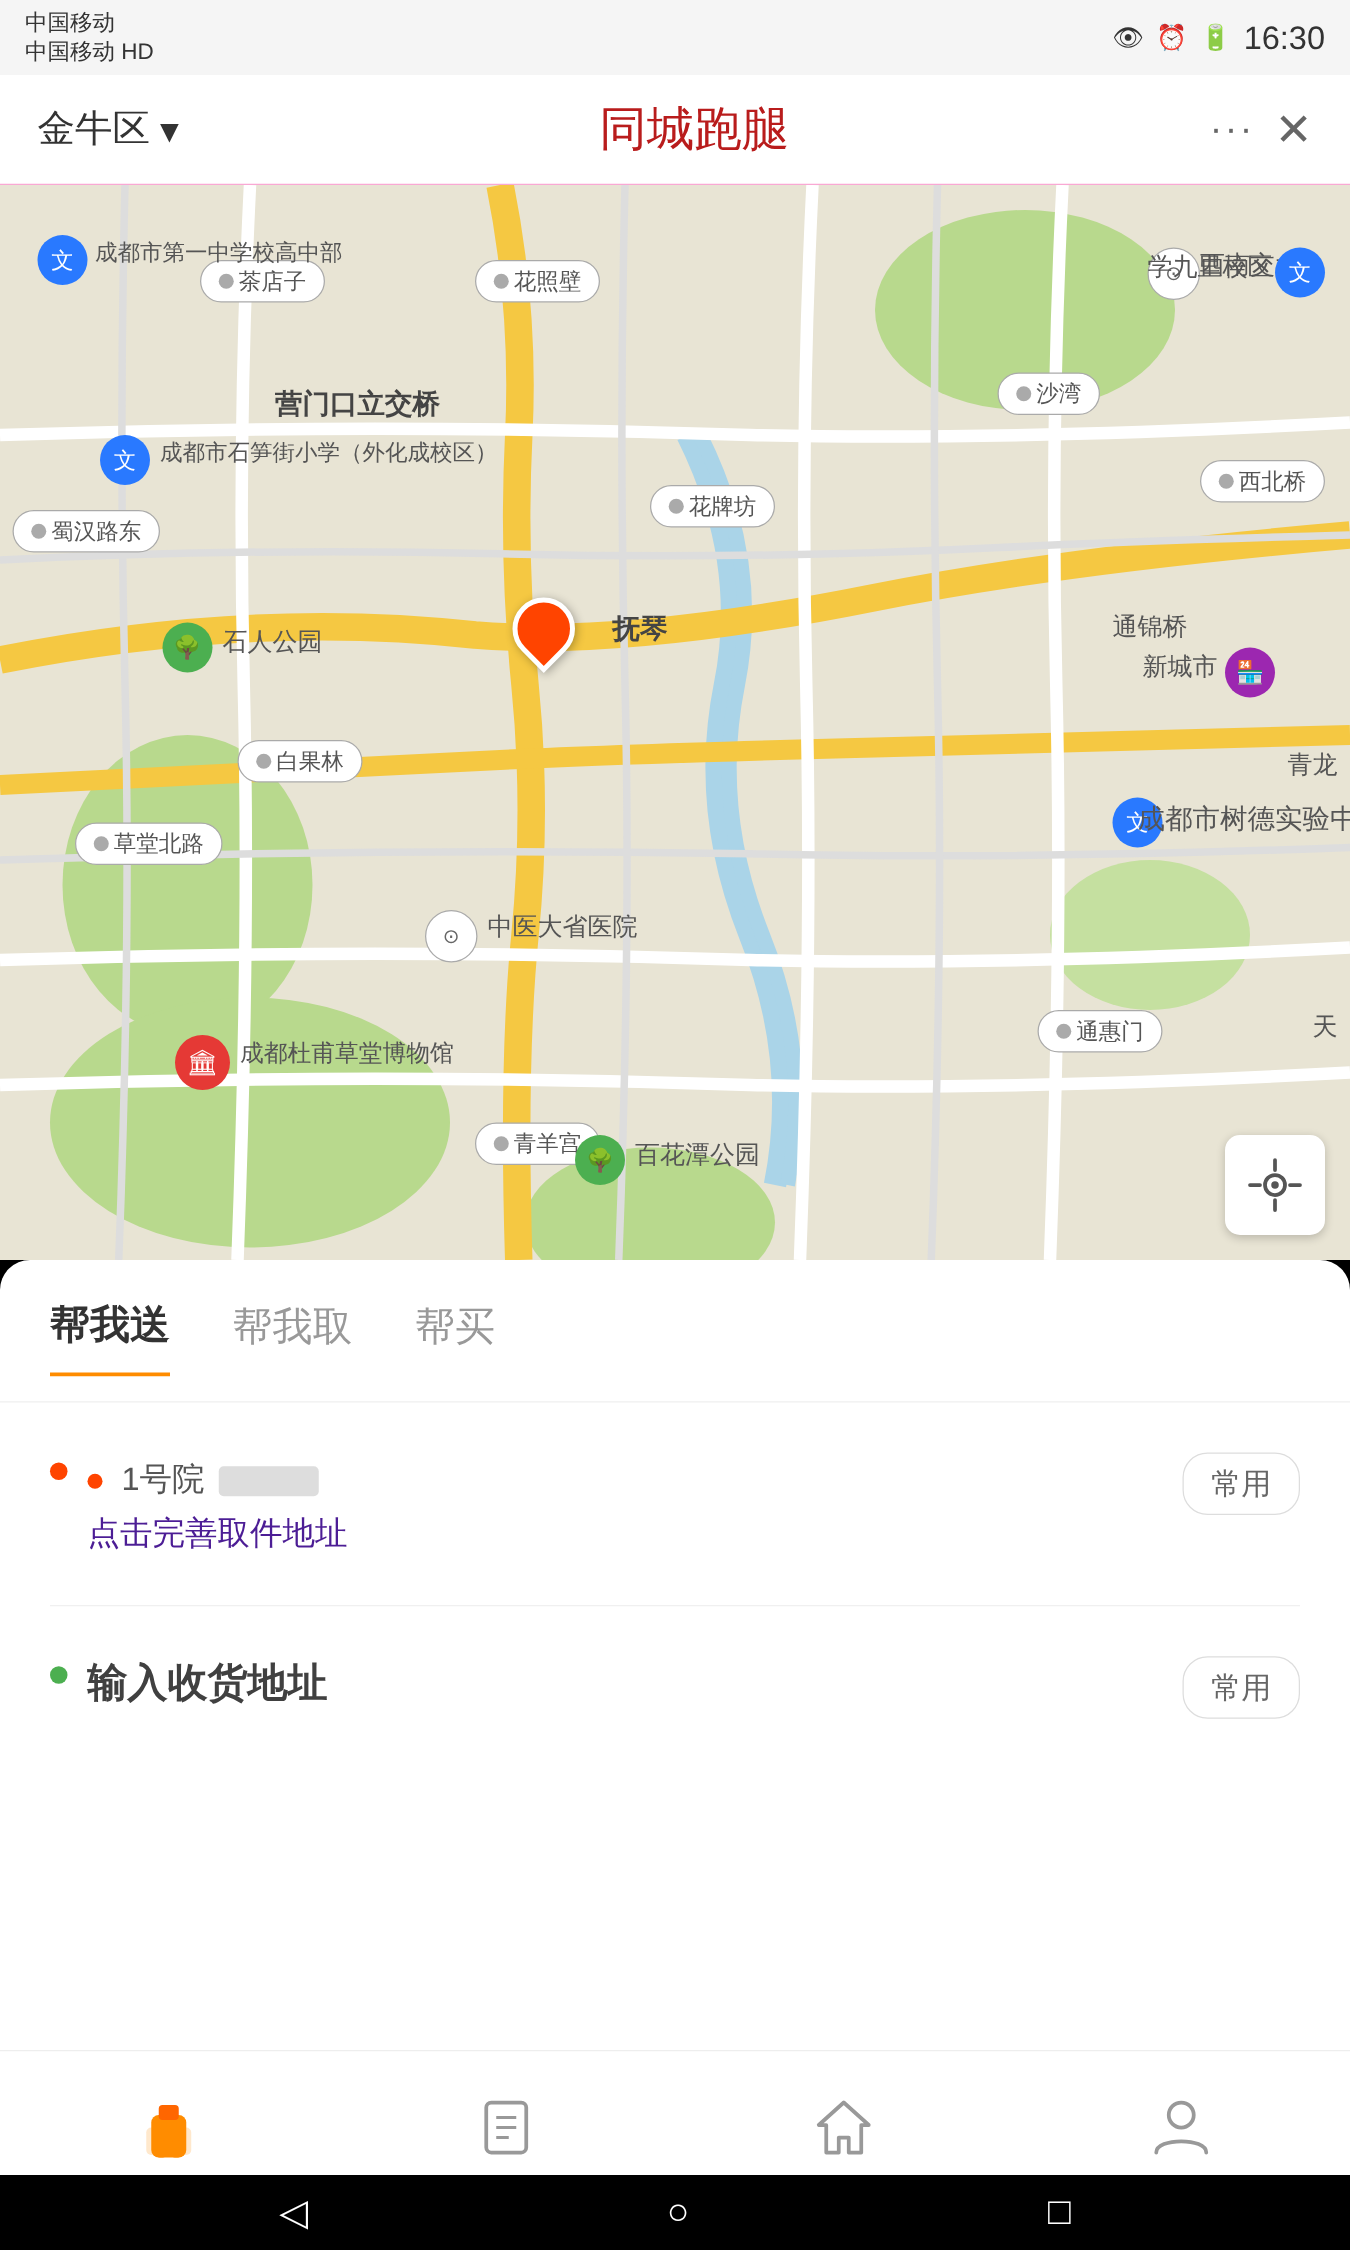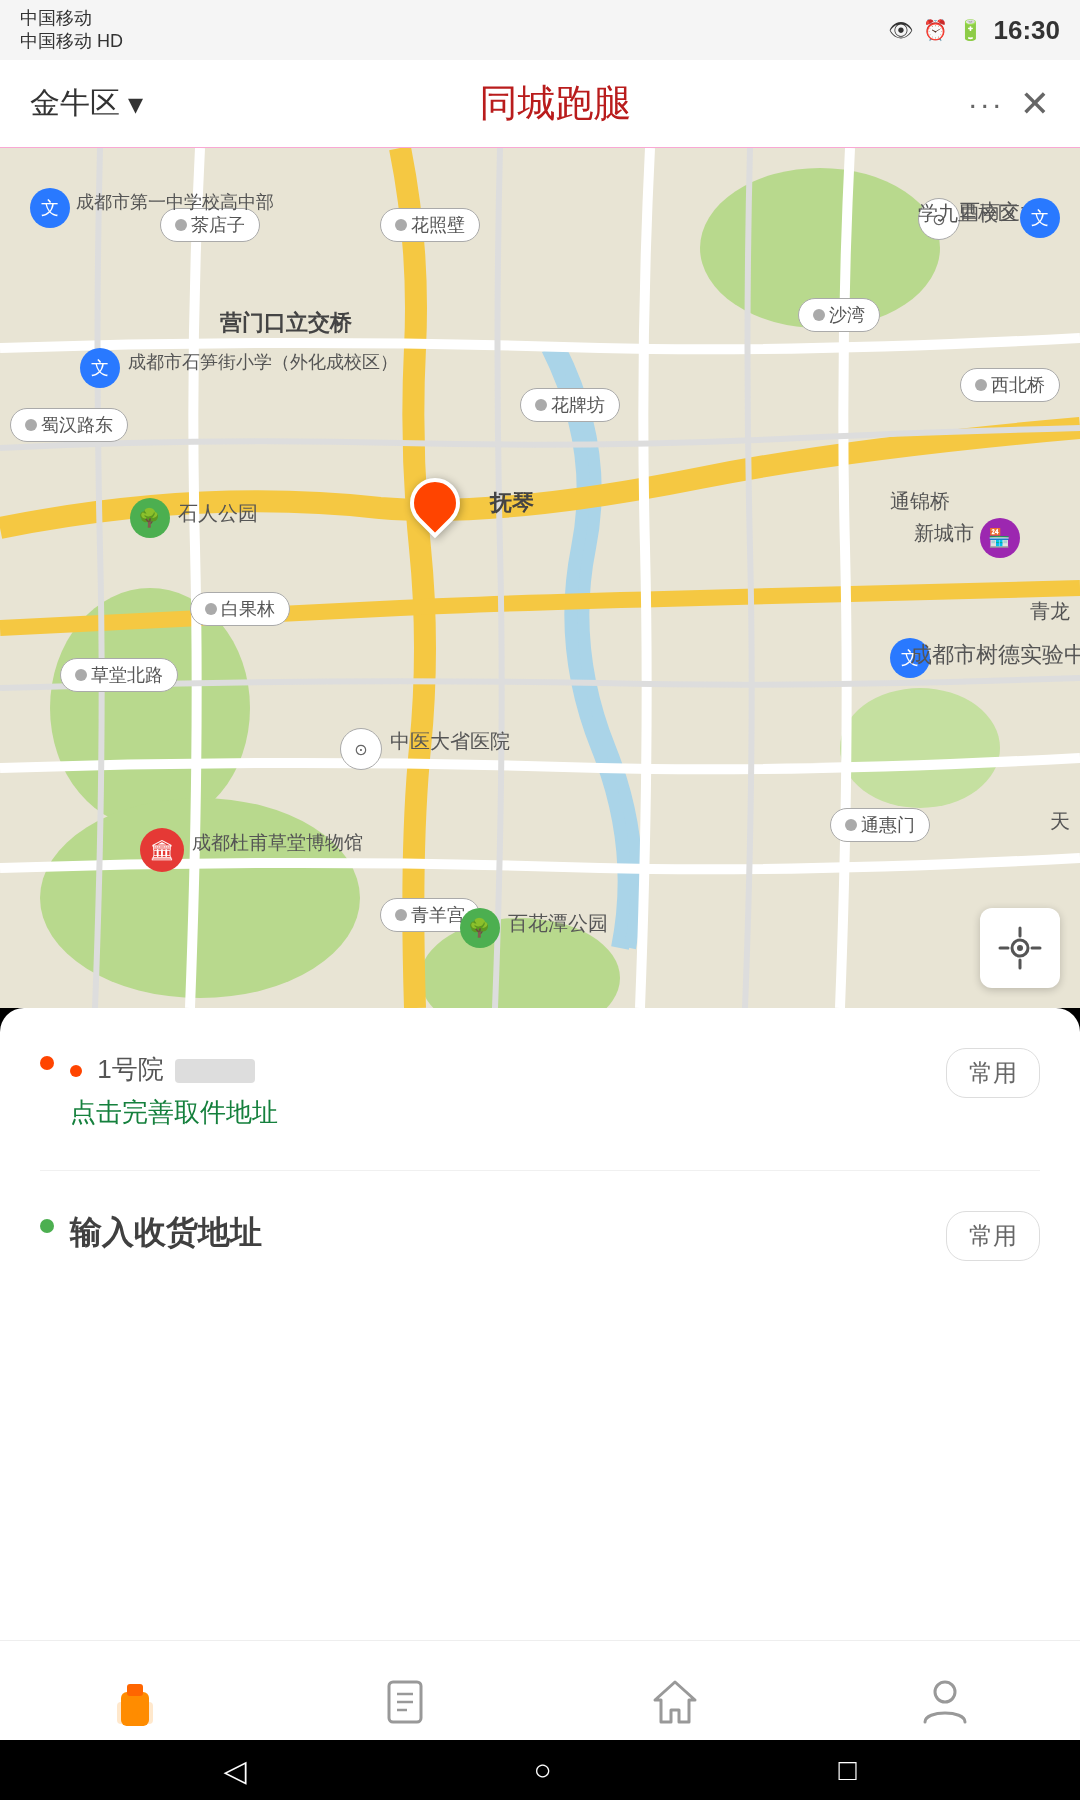--- a/index.html
+++ b/index.html
@@ -34,21 +34,21 @@
     }
     .status-right {
       display: flex;
       align-items: center;
       gap: 10px;
       font-size: 20px;
       color: #333;
     }
     .status-time {
       font-size: 26px;
-      font-weight: 700;
+      font-weight: 400;
       color: #333;
     }
 
     
     .top-nav {
       position: absolute;
       top: 60px; left: 0; right: 0;
       height: 88px;
       background: #fff;
       display: flex;
@@ -312,21 +312,21 @@
       color: #333;
       line-height: 1.4;
     }
     .address-sub {
       font-size: 26px;
       color: #555;
       margin-top: 4px;
     }
     .address-hint {
       font-size: 26px;
-      color: #15803d;
+      color: #4c1d95;
       margin-top: 8px;
     }
     .address-input-placeholder {
       font-size: 32px;
       color: #404040;
       font-weight: 700;
     }
     .tag-btn {
       padding: 8px 22px;
       border: 1px solid #ddd;
@@ -541,20 +541,25 @@
         <line x1="22" y1="34" x2="22" y2="42" stroke="#555" stroke-width="3" stroke-linecap="round"></line>
         <line x1="2" y1="22" x2="10" y2="22" stroke="#555" stroke-width="3" stroke-linecap="round"></line>
         <line x1="34" y1="22" x2="42" y2="22" stroke="#555" stroke-width="3" stroke-linecap="round"></line>
       </svg>
     </div>
   </div>
 </div>
 
 <div class="bottom-panel">
 
+  <div class="panel-tabs">
+    <div class="tab-item active">帮我送</div>
+    <div class="tab-item">帮我取</div>
+    <div class="tab-item">帮买</div>
+  </div>
 
   <div class="address-section">
     <div class="address-row">
       <div class="address-dot"></div>
       <div class="address-content">
         <div class="address-sub">
           <span style="display:inline-block; width:12px; height:12px; border-radius:50%; background:#ff4400; margin-right:8px; vertical-align:middle;"></span>
           <span>1号院</span>
           <span class="blurred-text" style="width:80px; height:24px; vertical-align:middle; margin-left:4px;">&nbsp;&nbsp;&nbsp;&nbsp;&nbsp;&nbsp;</span>
         </div>

